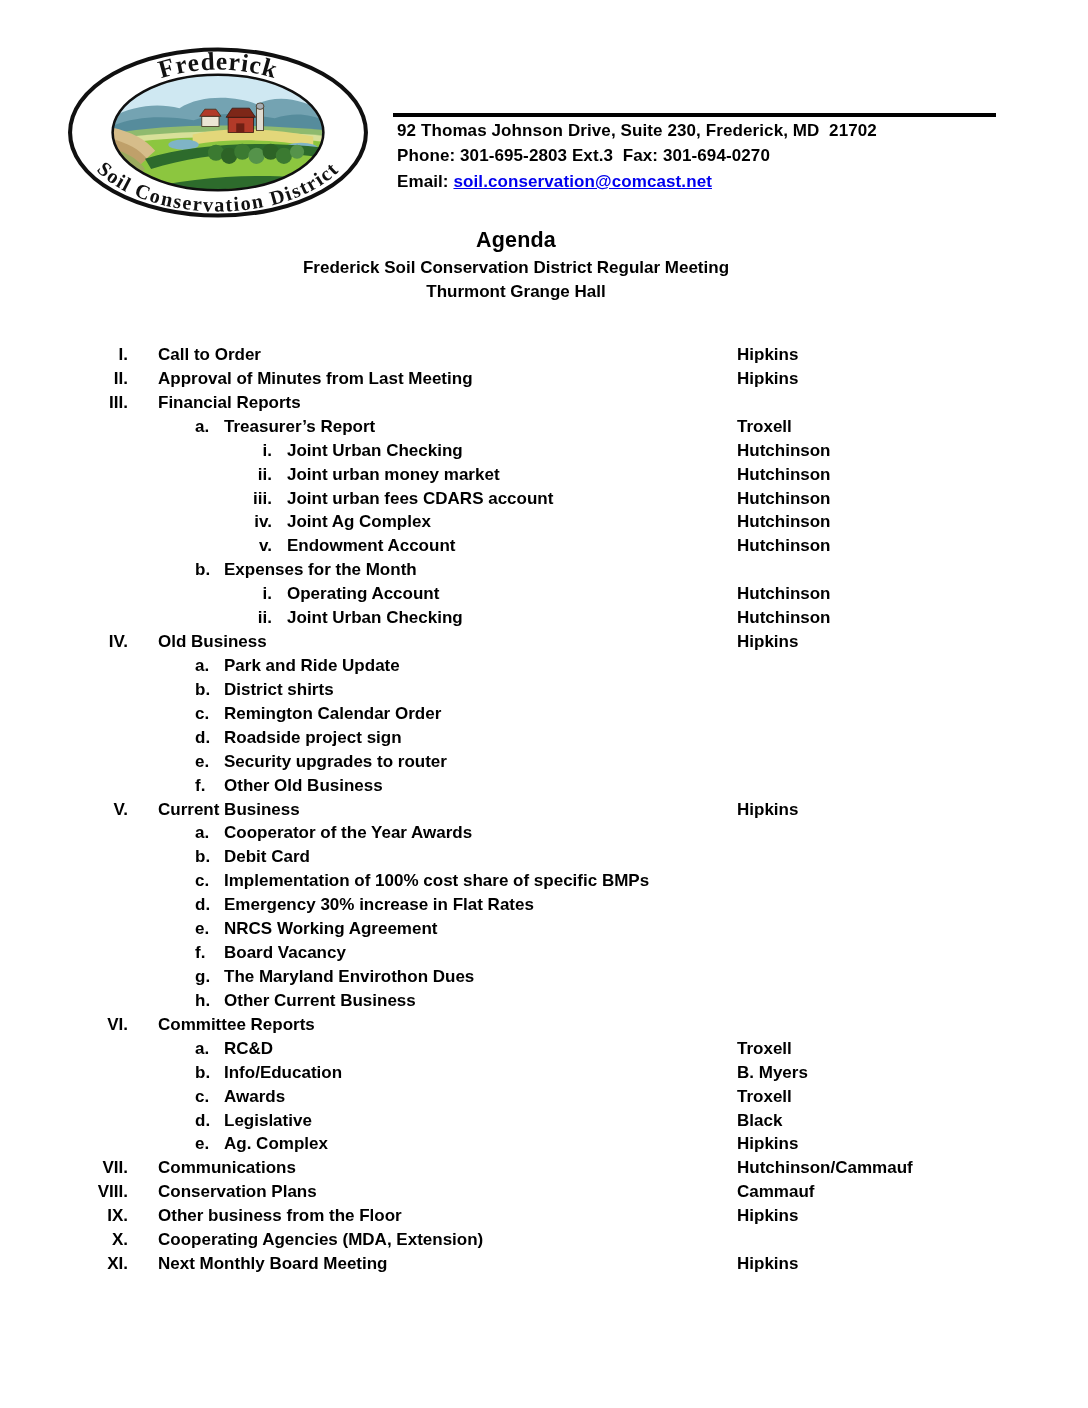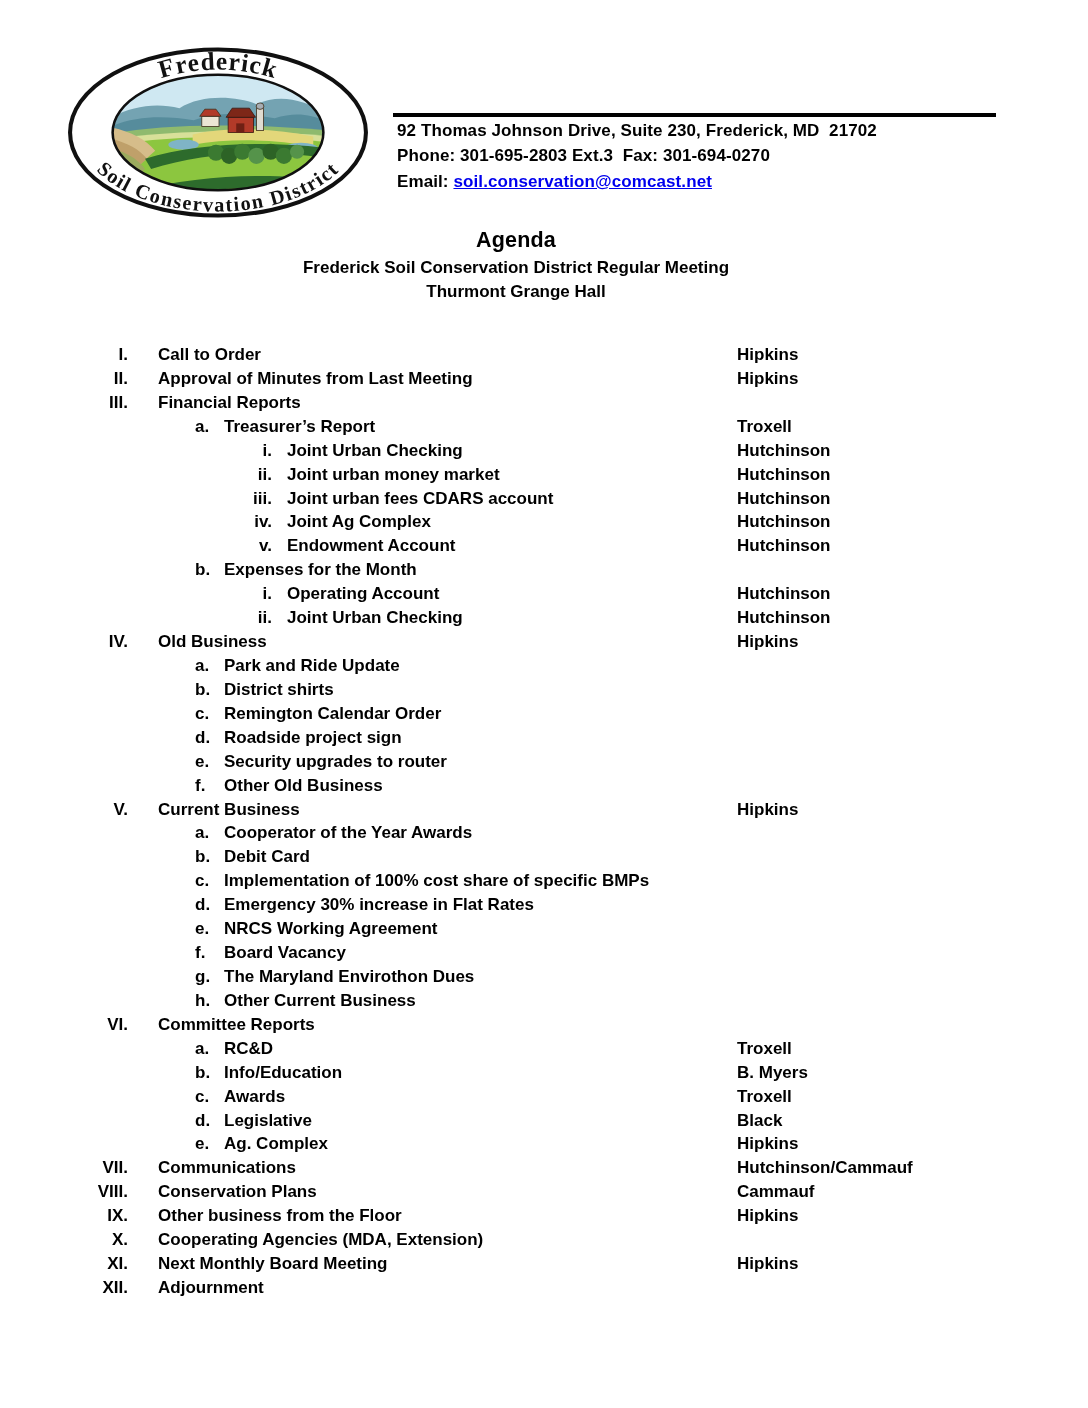--- a/index.html
+++ b/index.html
@@ -214,16 +214,15 @@
       <div class="row l2"><span class="num">a.</span><span class="txt">RC&amp;D</span><span class="presenter">Troxell</span></div>
       <div class="row l2"><span class="num">b.</span><span class="txt">Info/Education</span><span class="presenter">B. Myers</span></div>
       <div class="row l2"><span class="num">c.</span><span class="txt">Awards</span><span class="presenter">Troxell</span></div>
       <div class="row l2"><span class="num">d.</span><span class="txt">Legislative</span><span class="presenter">Black</span></div>
       <div class="row l2"><span class="num">e.</span><span class="txt">Ag. Complex</span><span class="presenter">Hipkins</span></div>
       <div class="row l1"><span class="num">VII.</span><span class="txt">Communications</span><span class="presenter">Hutchinson/Cammauf</span></div>
       <div class="row l1"><span class="num">VIII.</span><span class="txt">Conservation Plans</span><span class="presenter">Cammauf</span></div>
       <div class="row l1"><span class="num">IX.</span><span class="txt">Other business from the Floor</span><span class="presenter">Hipkins</span></div>
       <div class="row l1"><span class="num">X.</span><span class="txt">Cooperating Agencies (MDA, Extension)</span><span class="presenter"></span></div>
       <div class="row l1"><span class="num">XI.</span><span class="txt">Next Monthly Board Meeting</span><span class="presenter">Hipkins</span></div>
-      <div class="row l1"><span class="num">XII.</span><span class="txt">Adjournment</span><span class="presenter"></span></div>
     </div>
 
 </div>
 
 </body></html>

